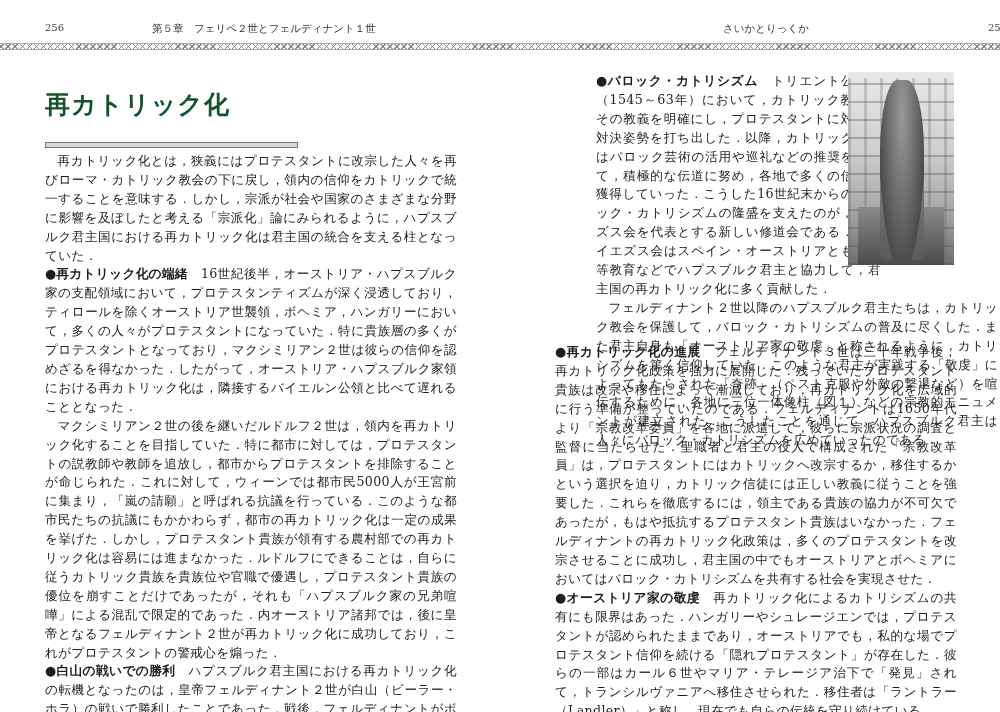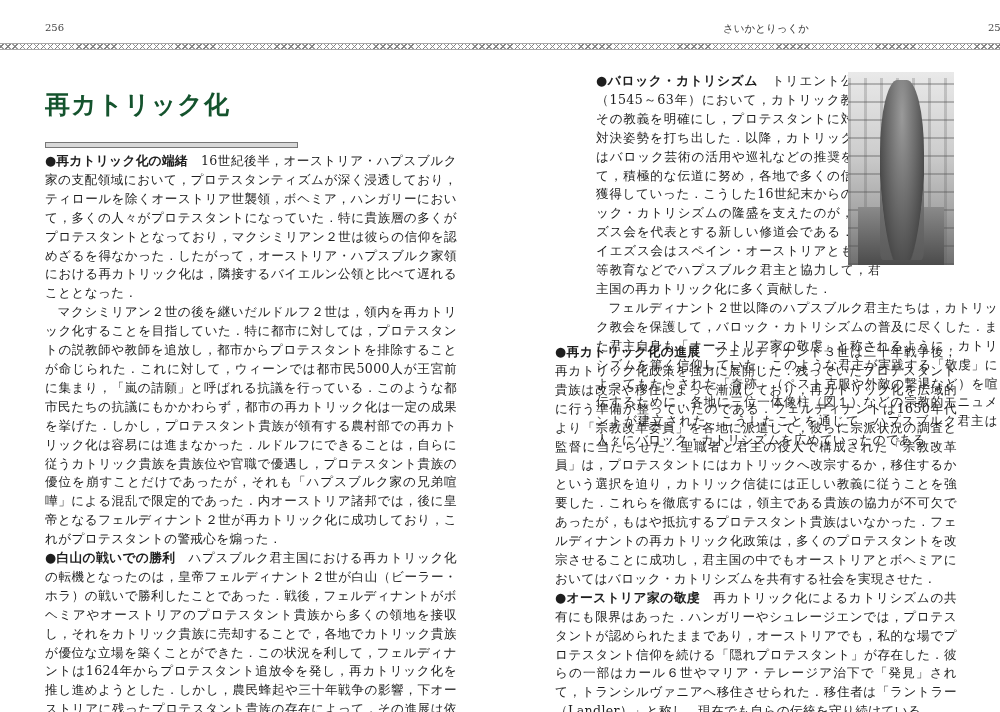--- a/index.html
+++ b/index.html
@@ -61,25 +61,27 @@
   .photo .base { position:absolute; left:10px; top:135px; width:86px; height:58px; background:linear-gradient(180deg,#8a8a8a,#4b4b4b); }
   .caption { font-size:9.3px; line-height:14px; color:#333; margin-top:6px; padding-left:1px; }
   .caption .cap-label { display:inline-block; width:22px; }
   .caption .cap-rest { display:block; padding-left:23px; }
 </style>
 </head>
 <body>
 
 <div class="page left">
   <div class="page-num" style="left:45px;">256</div>
+  <div class="running-head" style="left:152px;">第５章　フェリペ２世とフェルディナント１世</div>
 
   <div class="chapter-title">再カトリック化</div>
   <div class="title-bar"></div>
 
   <div class="text-block left-body">
+    <p class="indent">再カトリック化とは，狭義にはプロテスタントに改宗した人々を再びローマ・カトリック教会の下に戻し，領内の信仰をカトリックで統一することを意味する．しかし，宗派が社会や国家のさまざまな分野に影響を及ぼしたと考える「宗派化」論にみられるように，ハプスブルク君主国における再カトリック化は君主国の統合を支える柱となっていた．</p>
     <p>
       <span class="sec-head">●再カトリック化の端緒</span>　<span>16世紀後半，オーストリア・ハプスブルク家の支配領域において，プロテスタンティズムが深く浸透しており，ティロールを除くオーストリア世襲領，ボヘミア，ハンガリーにおいて，多くの人々がプロテスタントになっていた．特に貴族層の多くがプロテスタントとなっており，マクシミリアン２世は彼らの信仰を認めざるを得なかった．したがって，オーストリア・ハプスブルク家領における再カトリック化は，隣接するバイエルン公領と比べて遅れることとなった．</span>
     </p>
     <p class="indent">マクシミリアン２世の後を継いだルドルフ２世は，領内を再カトリック化することを目指していた．特に都市に対しては，プロテスタントの説教師や教師を追放し，都市からプロテスタントを排除することが命じられた．これに対して，ウィーンでは都市民5000人が王宮前に集まり，「嵐の請願」と呼ばれる抗議を行っている．このような都市民たちの抗議にもかかわらず，都市の再カトリック化は一定の成果を挙げた．しかし，プロテスタント貴族が領有する農村部での再カトリック化は容易には進まなかった．ルドルフにできることは，自らに従うカトリック貴族を貴族位や官職で優遇し，プロテスタント貴族の優位を崩すことだけであったが，それも「ハプスブルク家の兄弟喧嘩」による混乱で限定的であった．内オーストリア諸邦では，後に皇帝となるフェルディナント２世が再カトリック化に成功しており，これがプロテスタントの警戒心を煽った．</p>
     <p>
       <span class="sec-head">●白山の戦いでの勝利</span>　<span>ハプスブルク君主国における再カトリック化の転機となったのは，皇帝フェルディナント２世が白山（ビーラー・ホラ）の戦いで勝利したことであった．戦後，フェルディナントがボヘミアやオーストリアのプロテスタント貴族から多くの領地を接収し，それをカトリック貴族に売却することで，各地でカトリック貴族が優位な立場を築くことができた．この状況を利して，フェルディナントは1624年からプロテスタント追放令を発し，再カトリック化を推し進めようとした．しかし，農民蜂起や三十年戦争の影響，下オーストリアに残ったプロテスタント貴族の存在によって，その進展は依然として緩やかだった．</span>
     </p>
   </div>
 </div>
 

